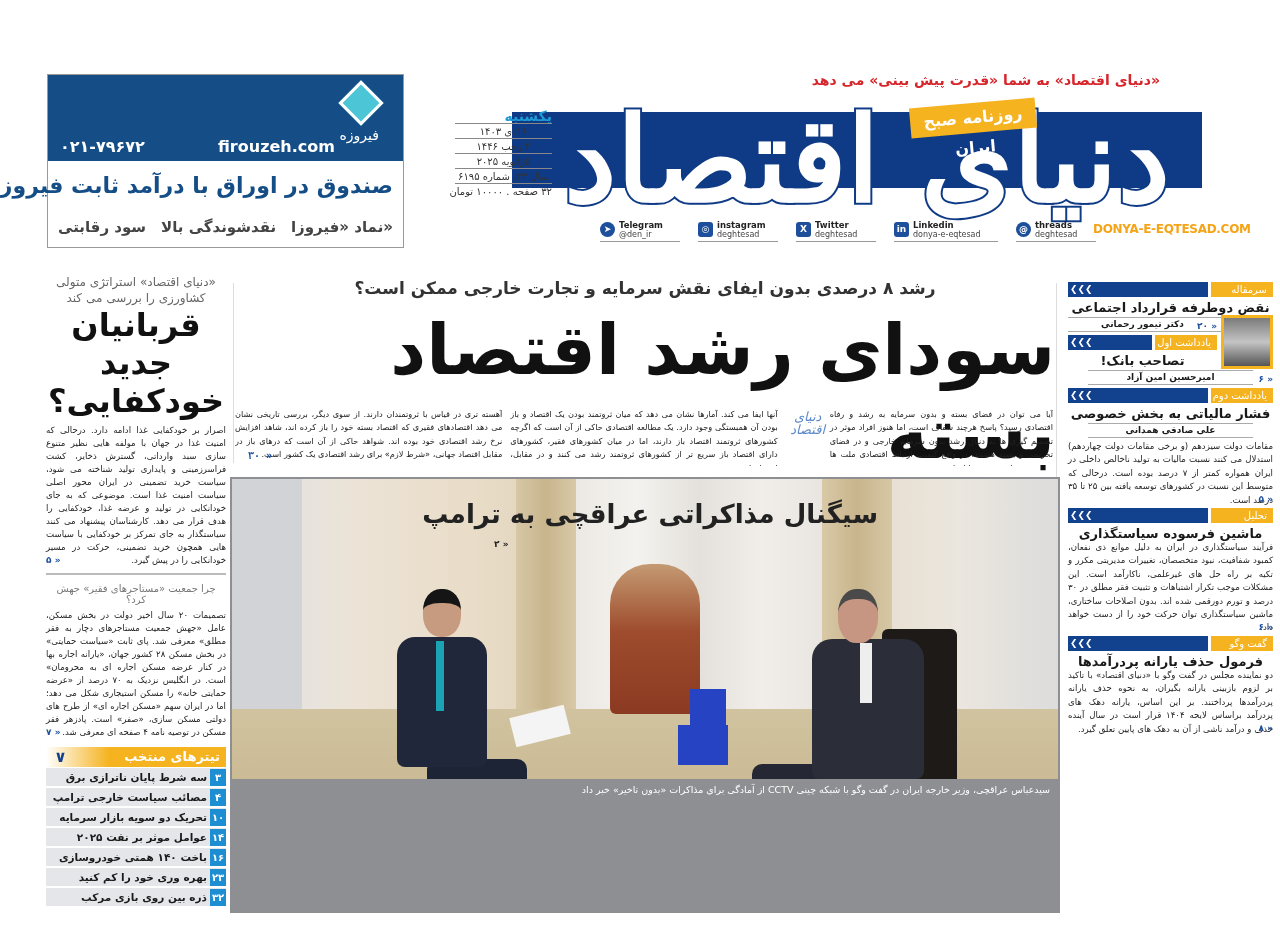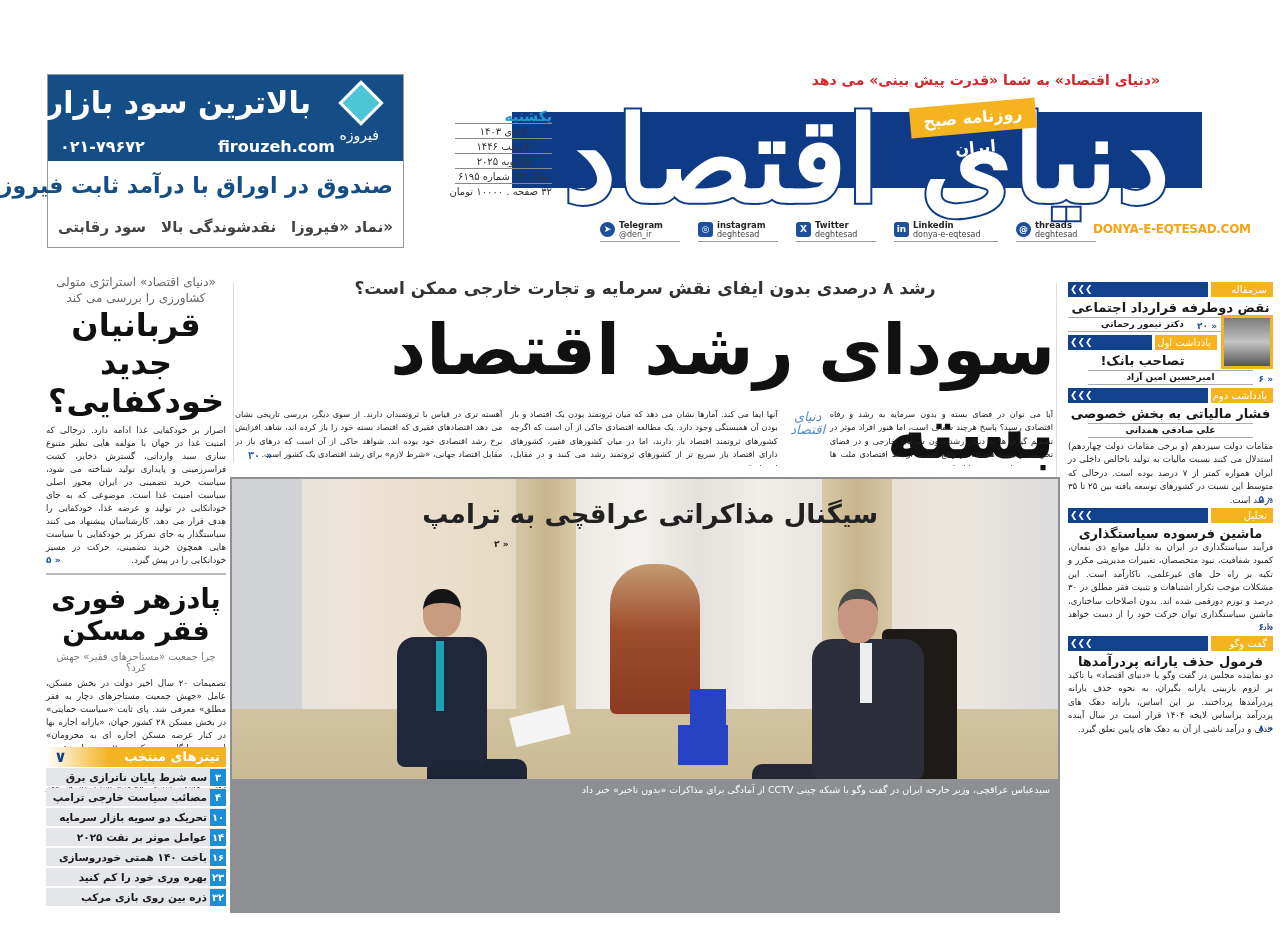--- a/index.html
+++ b/index.html
@@ -111,21 +111,20 @@
 </style>
 </head>
 <body>
 
 <div class="abs ad">
   <div class="ad-top">
     <div class="ad-logo">
       <div class="ad-diamond"></div>
       <div class="ad-logo-text">فیروزه</div>
     </div>
-    <div class="ad-title">بالاترین سود بازار</div>
     <div class="ad-phone">۰۲۱-۷۹۶۷۲</div>
     <div class="ad-url">firouzeh.com</div>
   </div>
   <div class="ad-sub">صندوق در اوراق با درآمد ثابت فیروزا</div>
   <div class="ad-feats">
     <span>نماد «فیروزا»</span>
     <span>نقدشوندگی بالا</span>
     <span>سود رقابتی</span>
   </div>
 </div>
@@ -172,21 +171,20 @@
 
 <div class="abs lcol">
   <div>
     <div class="l-kicker">«دنیای اقتصاد» استراتژی متولی کشاورزی را بررسی می کند</div>
     <div class="l-headline">قربانیان جدید خودکفایی؟</div>
     <div class="l-body">اصرار بر خودکفایی غذا ادامه دارد. درحالی که امنیت غذا در جهان با مولفه هایی نظیر متنوع سازی سبد وارداتی، گسترش ذخایر، کشت فراسرزمینی و پایداری تولید شناخته می شود، سیاست خرید تضمینی در ایران محور اصلی سیاست امنیت غذا است. موضوعی که به جای خودانکایی در تولید و عرضه غذا، خودکفایی را هدف قرار می دهد. کارشناسان پیشنهاد می کنند سیاستگذار به جای تمرکز بر خودکفایی با سیاست هایی همچون خرید تضمینی، حرکت در مسیر خودانکایی را در پیش گیرد.</div>
     <div class="l-ref">۵ »</div>
   </div>
   <div class="divider"></div>
   <div>
-    <div class="l-headline2">پادزهر فوری فقر مسکن</div>
     <div class="l-kicker2">چرا جمعیت «مستاجرهای فقیر» جهش کرد؟</div>
     <div class="l-body">تصمیمات ۲۰ سال اخیر دولت در بخش مسکن، عامل «جهش جمعیت مستاجرهای دچار به فقر مطلق» معرفی شد. پای ثابت «سیاست حمایتی» در بخش مسکن ۲۸ کشور جهان، «یارانه اجاره بها در کنار عرضه مسکن اجاره ای به محرومان» است. در انگلیس نزدیک به ۷۰ درصد از «عرضه حمایتی خانه» را مسکن استیجاری شکل می دهد؛ اما در ایران سهم «مسکن اجاره ای» از طرح های دولتی مسکن سازی، «صفر» است. پادزهر فقر مسکن در توصیه نامه ۴ صفحه ای معرفی شد.</div>
     <div class="l-ref">۷ »</div>
   </div>
 </div>
 
 <div class="abs picks">
   <div class="picks-head">
     <span>تیترهای منتخب</span>
     <span class="picks-chev">∨</span>

